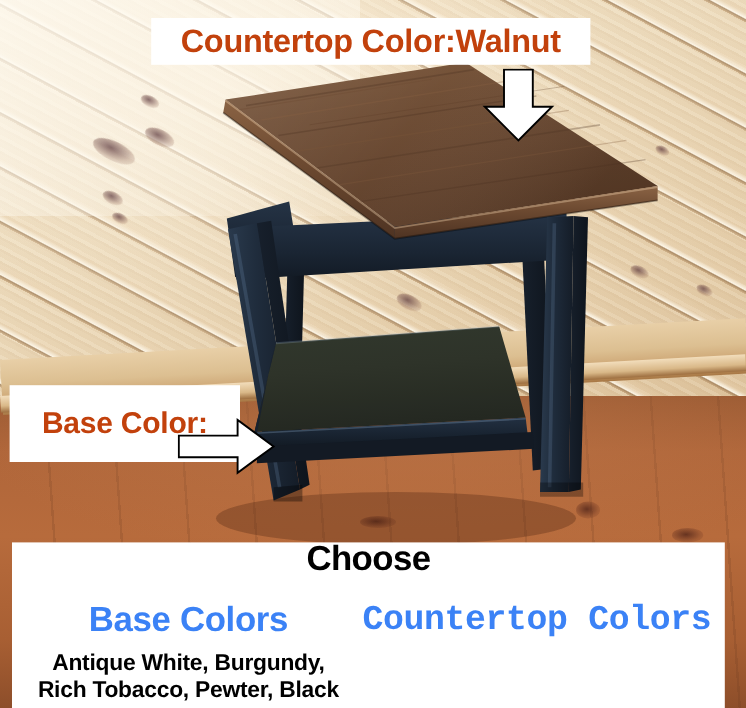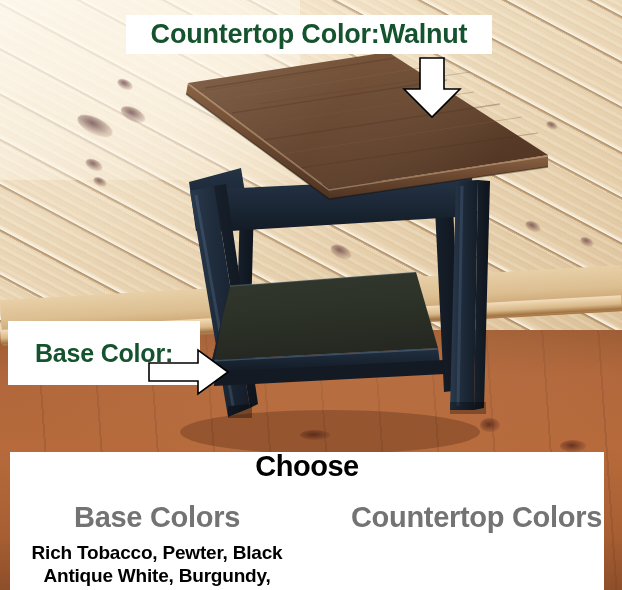--- a/index.html
+++ b/index.html
@@ -118,21 +118,21 @@
     width: 622px;
     height: 590px;
     pointer-events: none;
   }
   .table svg { display: block; }
 
   
   .callout {
     position: absolute;
     background: #ffffff;
-    color: #14532d;
+    color: #c2410c;
     font-family: "Liberation Sans", sans-serif;
     font-weight: bold;
     line-height: 1.08;
     text-align: right;
     white-space: nowrap;
     letter-spacing: -0.2px;
   }
 
   #callout-top {
     left: 126px;
@@ -185,26 +185,26 @@
     color: #000;
     font-family: "Liberation Sans", sans-serif;
     letter-spacing: -0.5px;
     line-height: 1.15;
   }
   .col {
     position: absolute;
     top: 48px;
   }
   #col-base  { left: 2px;   width: 290px; text-align: center; }
-  #col-top   { left: 292px; width: 300px; text-align: right; }
+  #col-top   { left: 292px; width: 300px; text-align: left; font-family: Liberation Mono, monospace; }
 
   .col-head {
     font-size: 29px;
     font-weight: bold;
-    color: #737373;
+    color: #3b82f6;
     letter-spacing: -0.3px;
     line-height: 1.2;
   }
   .col-list {
     font-size: 19px;
     font-weight: bold;
     color: #000;
     line-height: 1.22;
     margin-top: 6px;
     letter-spacing: -0.2px;
@@ -355,22 +355,22 @@
     </svg>
   </div>
 
   <div id="info-panel">
 
     <div id="info-title">Choose</div>
 
     <div class="col" id="col-base">
       <div class="col-head">Base Colors</div>
       <div class="col-list">
+        <div>Antique White, Burgundy,</div>
         <div>Rich Tobacco, Pewter, Black</div>
-        <div>Antique White, Burgundy,</div>
       </div>
     </div>
 
     <div class="col" id="col-top">
       <div class="col-head">Countertop Colors</div>
     </div>
 
   </div>
 
 </div>

